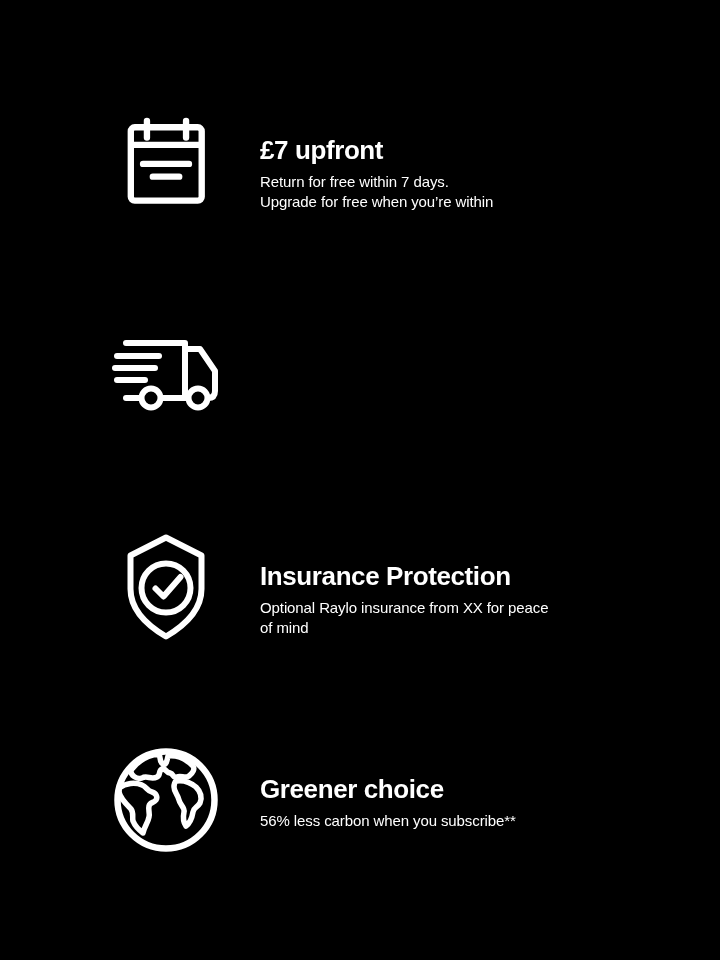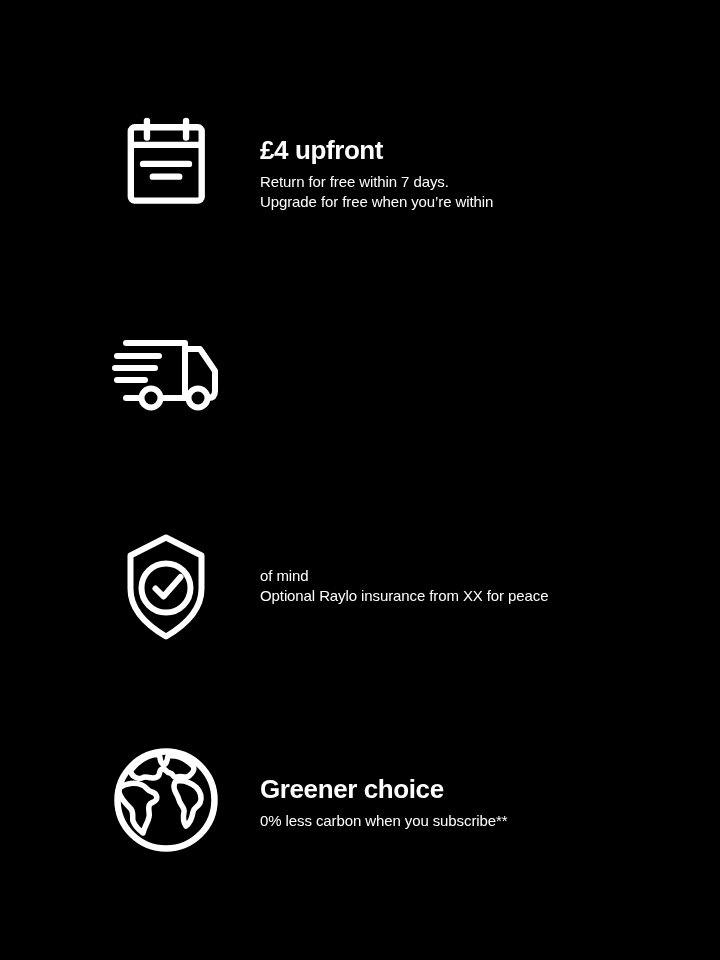--- a/index.html
+++ b/index.html
@@ -68,21 +68,21 @@
       <svg width="79" height="88" viewBox="0 0 80 90" fill="none" stroke="currentColor" stroke-width="6.5">
         <rect x="3.5" y="10.5" width="72.5" height="75" rx="4"></rect>
         <line x1="20" y1="4" x2="20" y2="21" stroke-linecap="round"></line>
         <line x1="60" y1="4" x2="60" y2="21" stroke-linecap="round"></line>
         <line x1="4" y1="28.5" x2="75.5" y2="28.5"></line>
         <line x1="16" y1="48" x2="63" y2="48" stroke-linecap="round"></line>
         <line x1="26" y1="61" x2="53" y2="61" stroke-linecap="round"></line>
       </svg>
     </div>
     <div class="feature-text">
-      <h2 class="feature-title">£4 upfront</h2>
+      <h2 class="feature-title">£7 upfront</h2>
       <div class="feature-desc">
         <div class="desc-line">Return for free within 7 days.</div>
         <div class="desc-line">Upgrade for free when you’re within</div>
       </div>
     </div>
   </div>
 
   <div class="feature-row">
     <div class="icon-box">
       <svg width="108" height="76" viewBox="0 0 108 76" fill="none" stroke="currentColor" stroke-width="6" stroke-linejoin="round">
@@ -100,37 +100,38 @@
 
   <div class="feature-row">
     <div class="icon-box">
       <svg width="78" height="106" viewBox="0 0 78 106" fill="none" stroke="currentColor" stroke-width="6">
         <path d="M39,3.5 L74.5,21.5 V55 C74.5,77 56,92.5 39,102.5 C22,92.5 3.5,77 3.5,55 V21.5 Z" stroke-linejoin="round"></path>
         <circle cx="39" cy="54" r="24.5"></circle>
         <path d="M28.5,54.5 L36.5,62.5 L53.5,43" stroke-linecap="round" stroke-linejoin="round"></path>
       </svg>
     </div>
     <div class="feature-text">
+      <h2 class="feature-title">Insurance Protection</h2>
       <div class="feature-desc">
+        <div class="desc-line">Optional Raylo insurance from XX for peace</div>
         <div class="desc-line">of mind</div>
-        <div class="desc-line">Optional Raylo insurance from XX for peace</div>
       </div>
     </div>
   </div>
 
   <div class="feature-row">
     <div class="icon-box">
       <svg width="104" height="104" viewBox="0 0 104 104" fill="none" stroke="currentColor">
         <circle cx="52" cy="52" r="48.5" stroke-width="6.5"></circle>
         <path stroke-width="5.5" stroke-linejoin="round" d="M17,22 C24,13 34,7 45,6 C47,10 45,14 49,16 C52,18 53,13 54,8 C63,7 72,11 79,18 C81,21 79,25 75,28 C71,31 67,27 63,29 C59,31 60,26 56,25 C51,24 52,20 48,21 C44,23 47,27 43,29 C37,32 33,27 28,30 C23,32 16,27 17,22 Z"></path>
         <path stroke-width="5.5" stroke-linejoin="round" d="M5,40 C12,35 21,34 28,37 C33,39 33,43 38,44 C42,45 44,49 42,52 C40,55 36,54 35,58 C34,62 36,65 35,69 C34,75 30,79 29,85 C25,82 21,78 19,73 C18,69 20,65 17,61 C13,57 6,50 5,44 Z"></path>
         <path stroke-width="5.5" stroke-linejoin="round" d="M62,33 C68,32 76,34 82,39 C87,44 88,50 86,55 C83,60 80,59 79,64 C78,70 76,75 72,78 C69,74 69,69 70,64 C71,59 66,57 65,52 C64,47 60,44 60,39 C60,36 61,34 62,33 Z"></path>
       </svg>
     </div>
     <div class="feature-text">
       <h2 class="feature-title">Greener choice</h2>
       <div class="feature-desc">
-        <div class="desc-line">0% less carbon when you subscribe**</div>
+        <div class="desc-line">56% less carbon when you subscribe**</div>
       </div>
     </div>
   </div>
 
 </div>
 
 </body></html>

